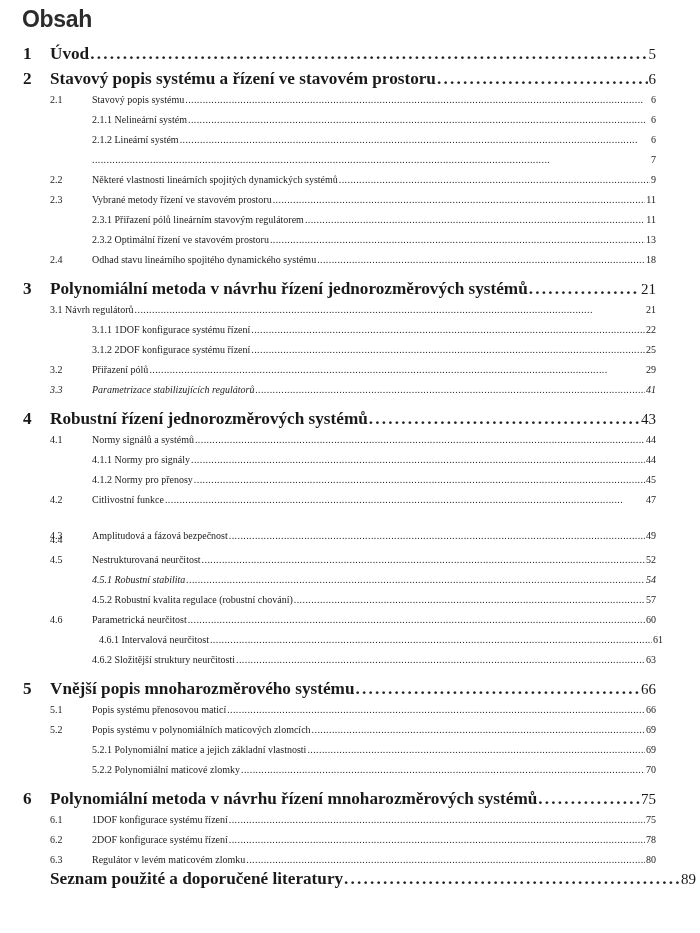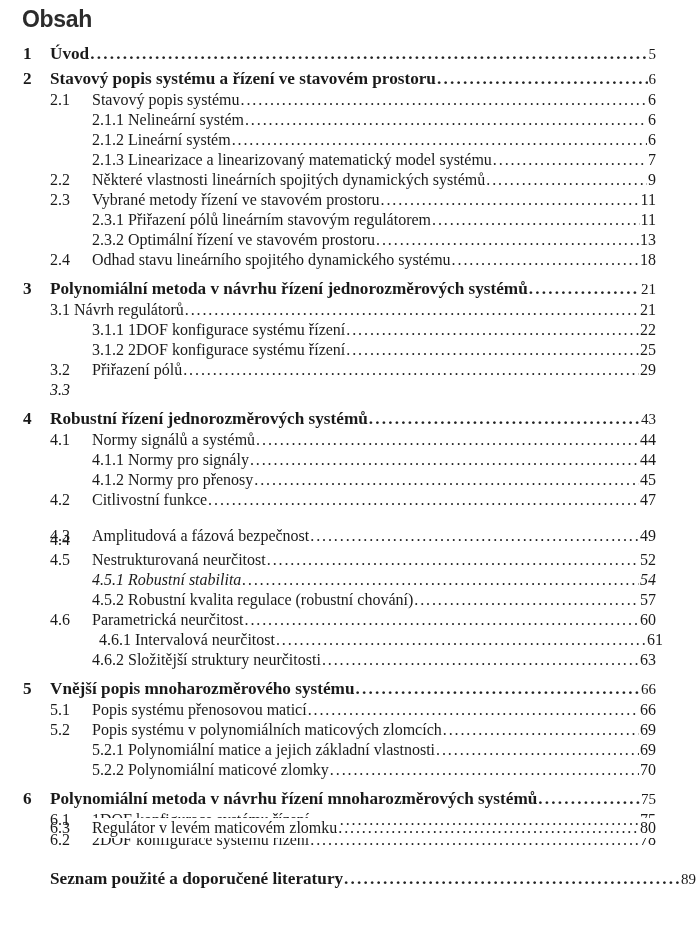--- a/index.html
+++ b/index.html
@@ -6,21 +6,21 @@
   body { width: 700px; height: 933px; position: relative; overflow: hidden; color: #1a1a1a; }
   .page { position: absolute; left: 0; top: 0; width: 700px; height: 933px; }
   .title {
     position: absolute; left: 22px; top: 6px;
     font-family: "Liberation Sans", sans-serif; font-weight: bold; font-size: 23px;
     color: #2b2b2b; letter-spacing: -0.3px;
   }
   .toc { position: absolute; left: 0; top: 42px; width: 700px; }
   .row {
     position: absolute; left: 0; width: 700px; height: 20px;
-    font-family: "Liberation Serif", serif; font-size: 16px; line-height: 20px;
+    font-family: "Liberation Serif", serif; font-size: 10px; line-height: 20px;
     white-space: nowrap;
   }
   .row .num { position: absolute; top: 0; }
   .row .line {
     position: absolute; top: 0; right: 44px; display: flex; align-items: baseline; overflow: hidden;
   }
   .row .label { flex: 0 0 auto; padding-right: 1px; background: #fff; }
   .row .leader {
     flex: 1 1 auto; overflow: hidden; letter-spacing: 0.6px; color: #222;
   }
@@ -83,21 +83,20 @@
         <span class="num"></span>
         <span class="line">
           <span class="label">2.1.2  Lineární systém</span>
           <span class="leader"></span>
           <span class="page-num">6</span>
         </span>
       </div>
       <div class="row subsection" style="top: 108px;">
         <span class="num"></span>
         <span class="line">
-          <span class="label">2.1.3  Linearizace a linearizovaný matematický model systému</span>
           <span class="leader"></span>
           <span class="page-num">7</span>
         </span>
       </div>
       <div class="row section" style="top: 128px;">
         <span class="num">2.2</span>
         <span class="line">
           <span class="label">Některé vlastnosti lineárních spojitých dynamických systémů</span>
           <span class="leader"></span>
           <span class="page-num">9</span>
@@ -170,20 +169,25 @@
       <div class="row section" style="top: 318px;">
         <span class="num">3.2</span>
         <span class="line">
           <span class="label">Přiřazení pólů</span>
           <span class="leader"></span>
           <span class="page-num">29</span>
         </span>
       </div>
       <div class="row section" style="top: 338px; font-style: italic;">
         <span class="num">3.3</span>
+        <span class="line">
+          <span class="label">Parametrizace stabilizujících regulátorů</span>
+          <span class="leader"></span>
+          <span class="page-num">41</span>
+        </span>
       </div>
       <div class="row chapter" style="top: 365px;">
         <span class="num">4</span>
         <span class="line">
           <span class="label">Robustní řízení jednorozměrových systémů</span>
           <span class="leader"></span>
           <span class="page-num">43</span>
         </span>
       </div>
       <div class="row section" style="top: 388px;">
@@ -334,21 +338,21 @@
         </span>
       </div>
       <div class="row section" style="top: 788px;">
         <span class="num">6.2</span>
         <span class="line">
           <span class="label">2DOF konfigurace systému řízení</span>
           <span class="leader"></span>
           <span class="page-num">78</span>
         </span>
       </div>
-      <div class="row section" style="top: 776px;">
+      <div class="row section" style="top: 808px;">
         <span class="num">6.3</span>
         <span class="line">
           <span class="label">Regulátor v levém maticovém zlomku</span>
           <span class="leader"></span>
           <span class="page-num">80</span>
         </span>
       </div>
       <div class="row section" style="top: 828px; margin-left: 16px;">
         <span class="num">6.4</span>
       </div>

